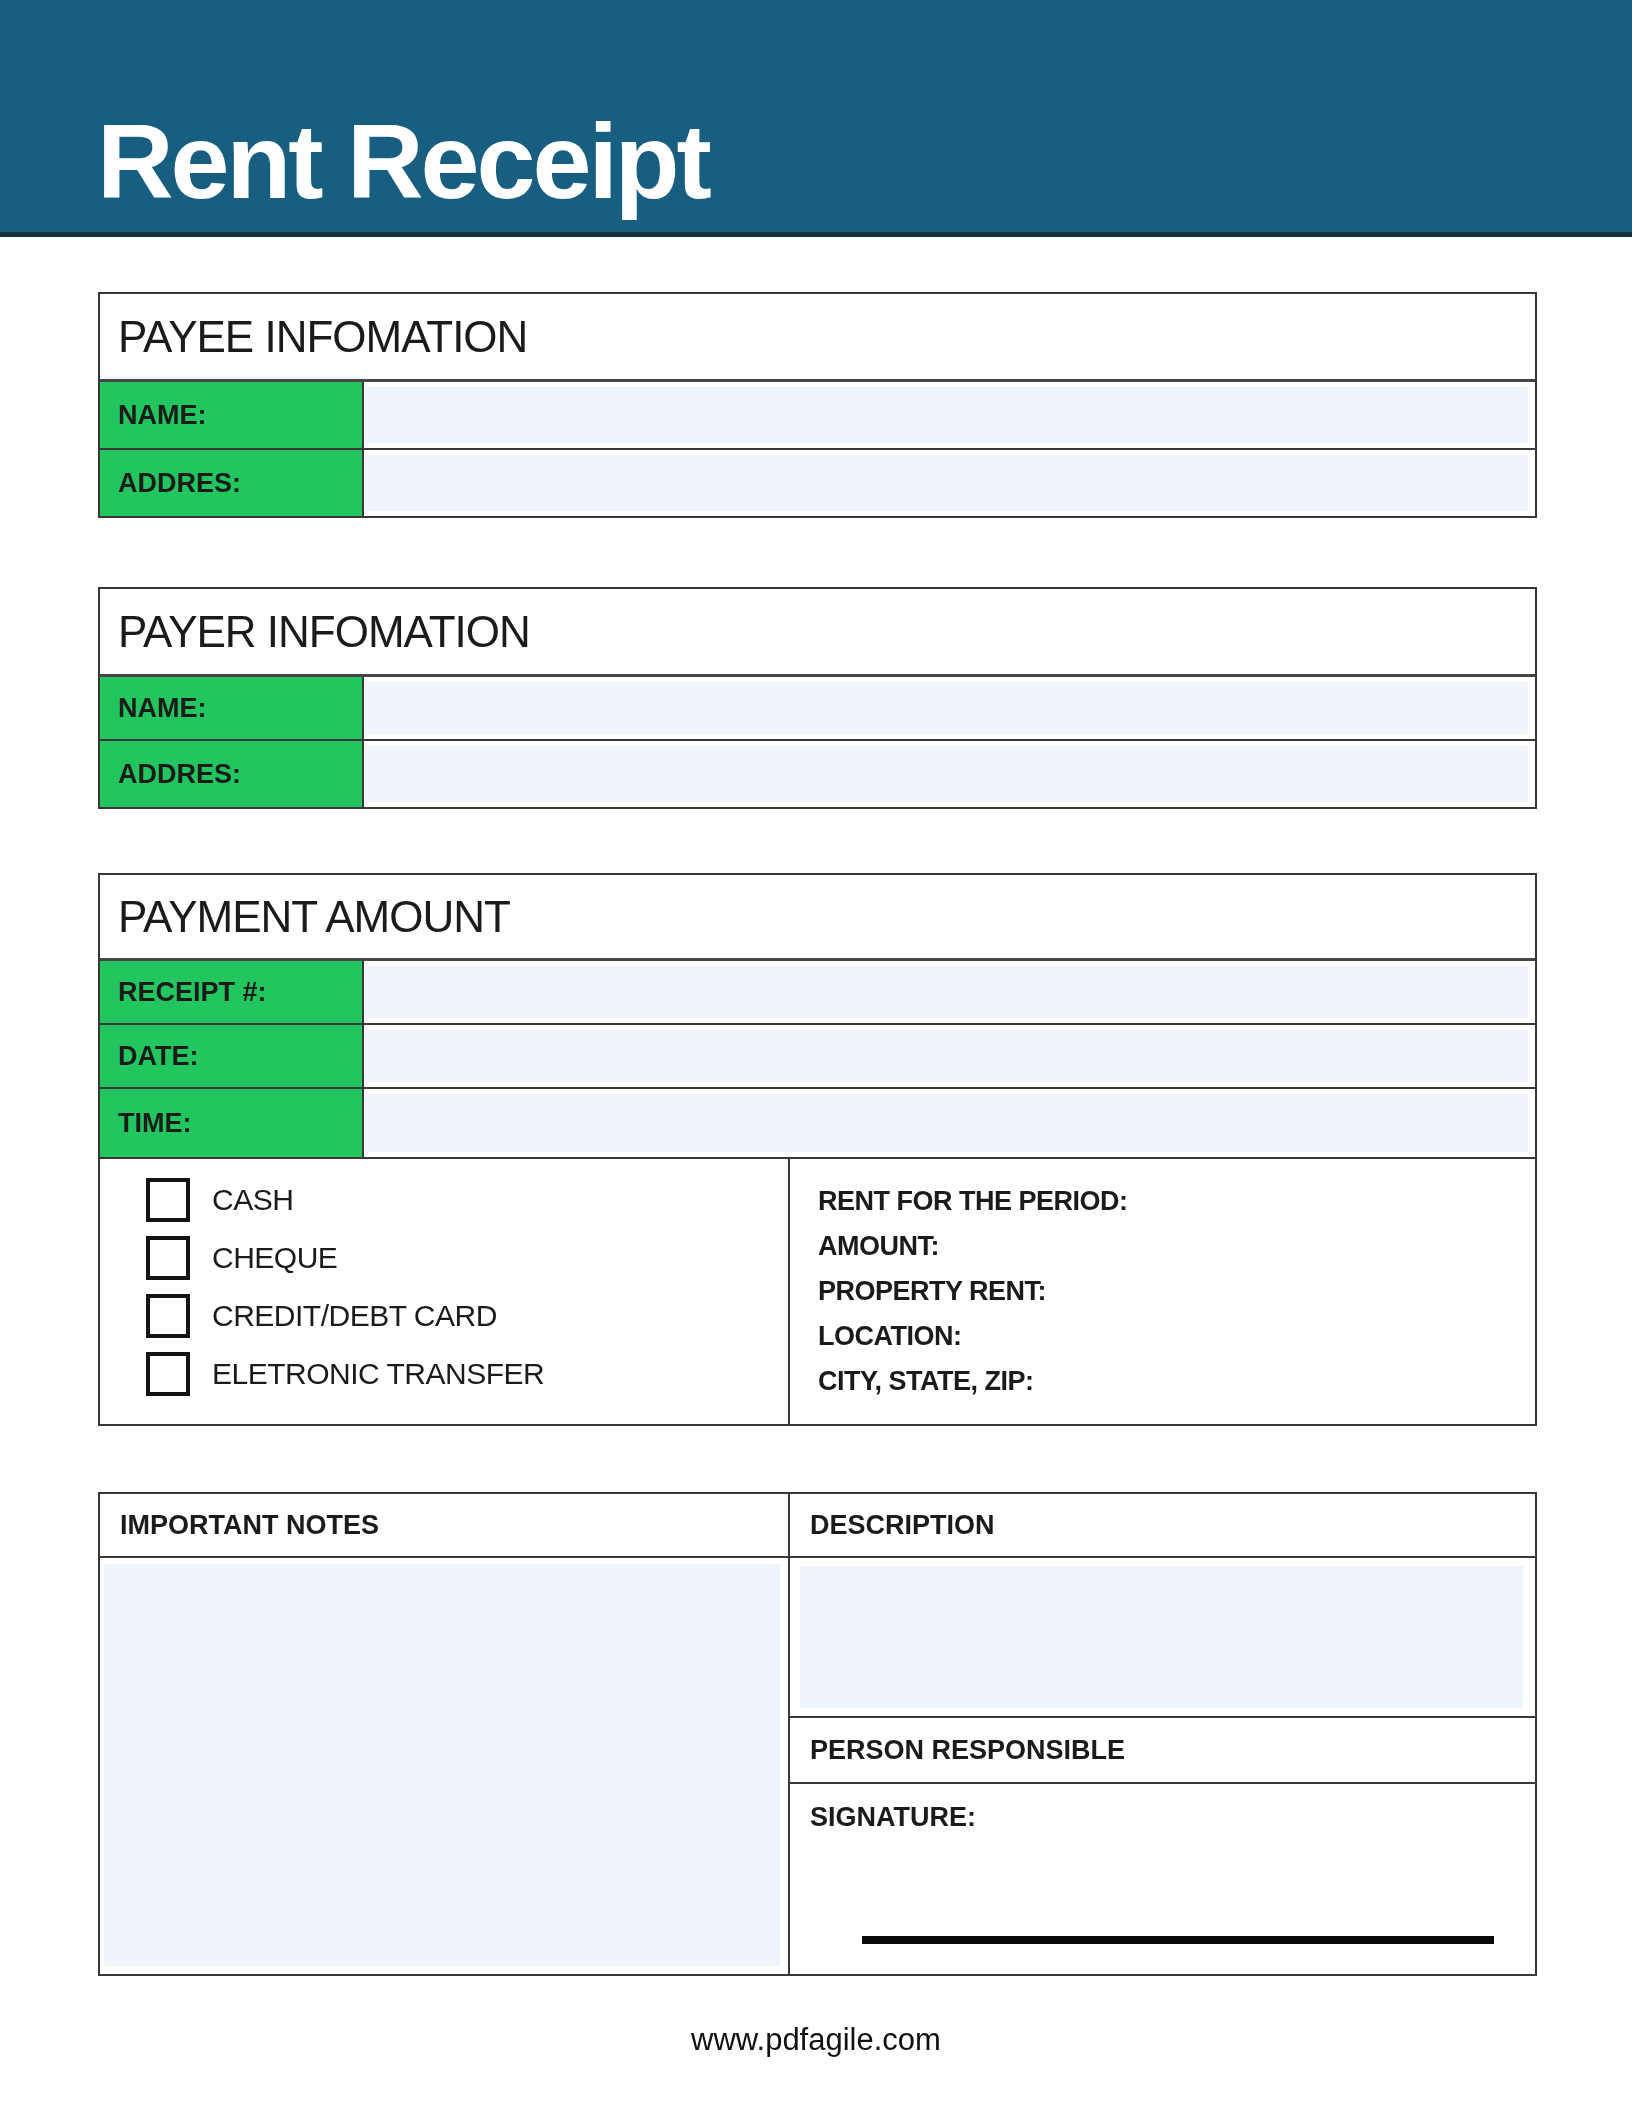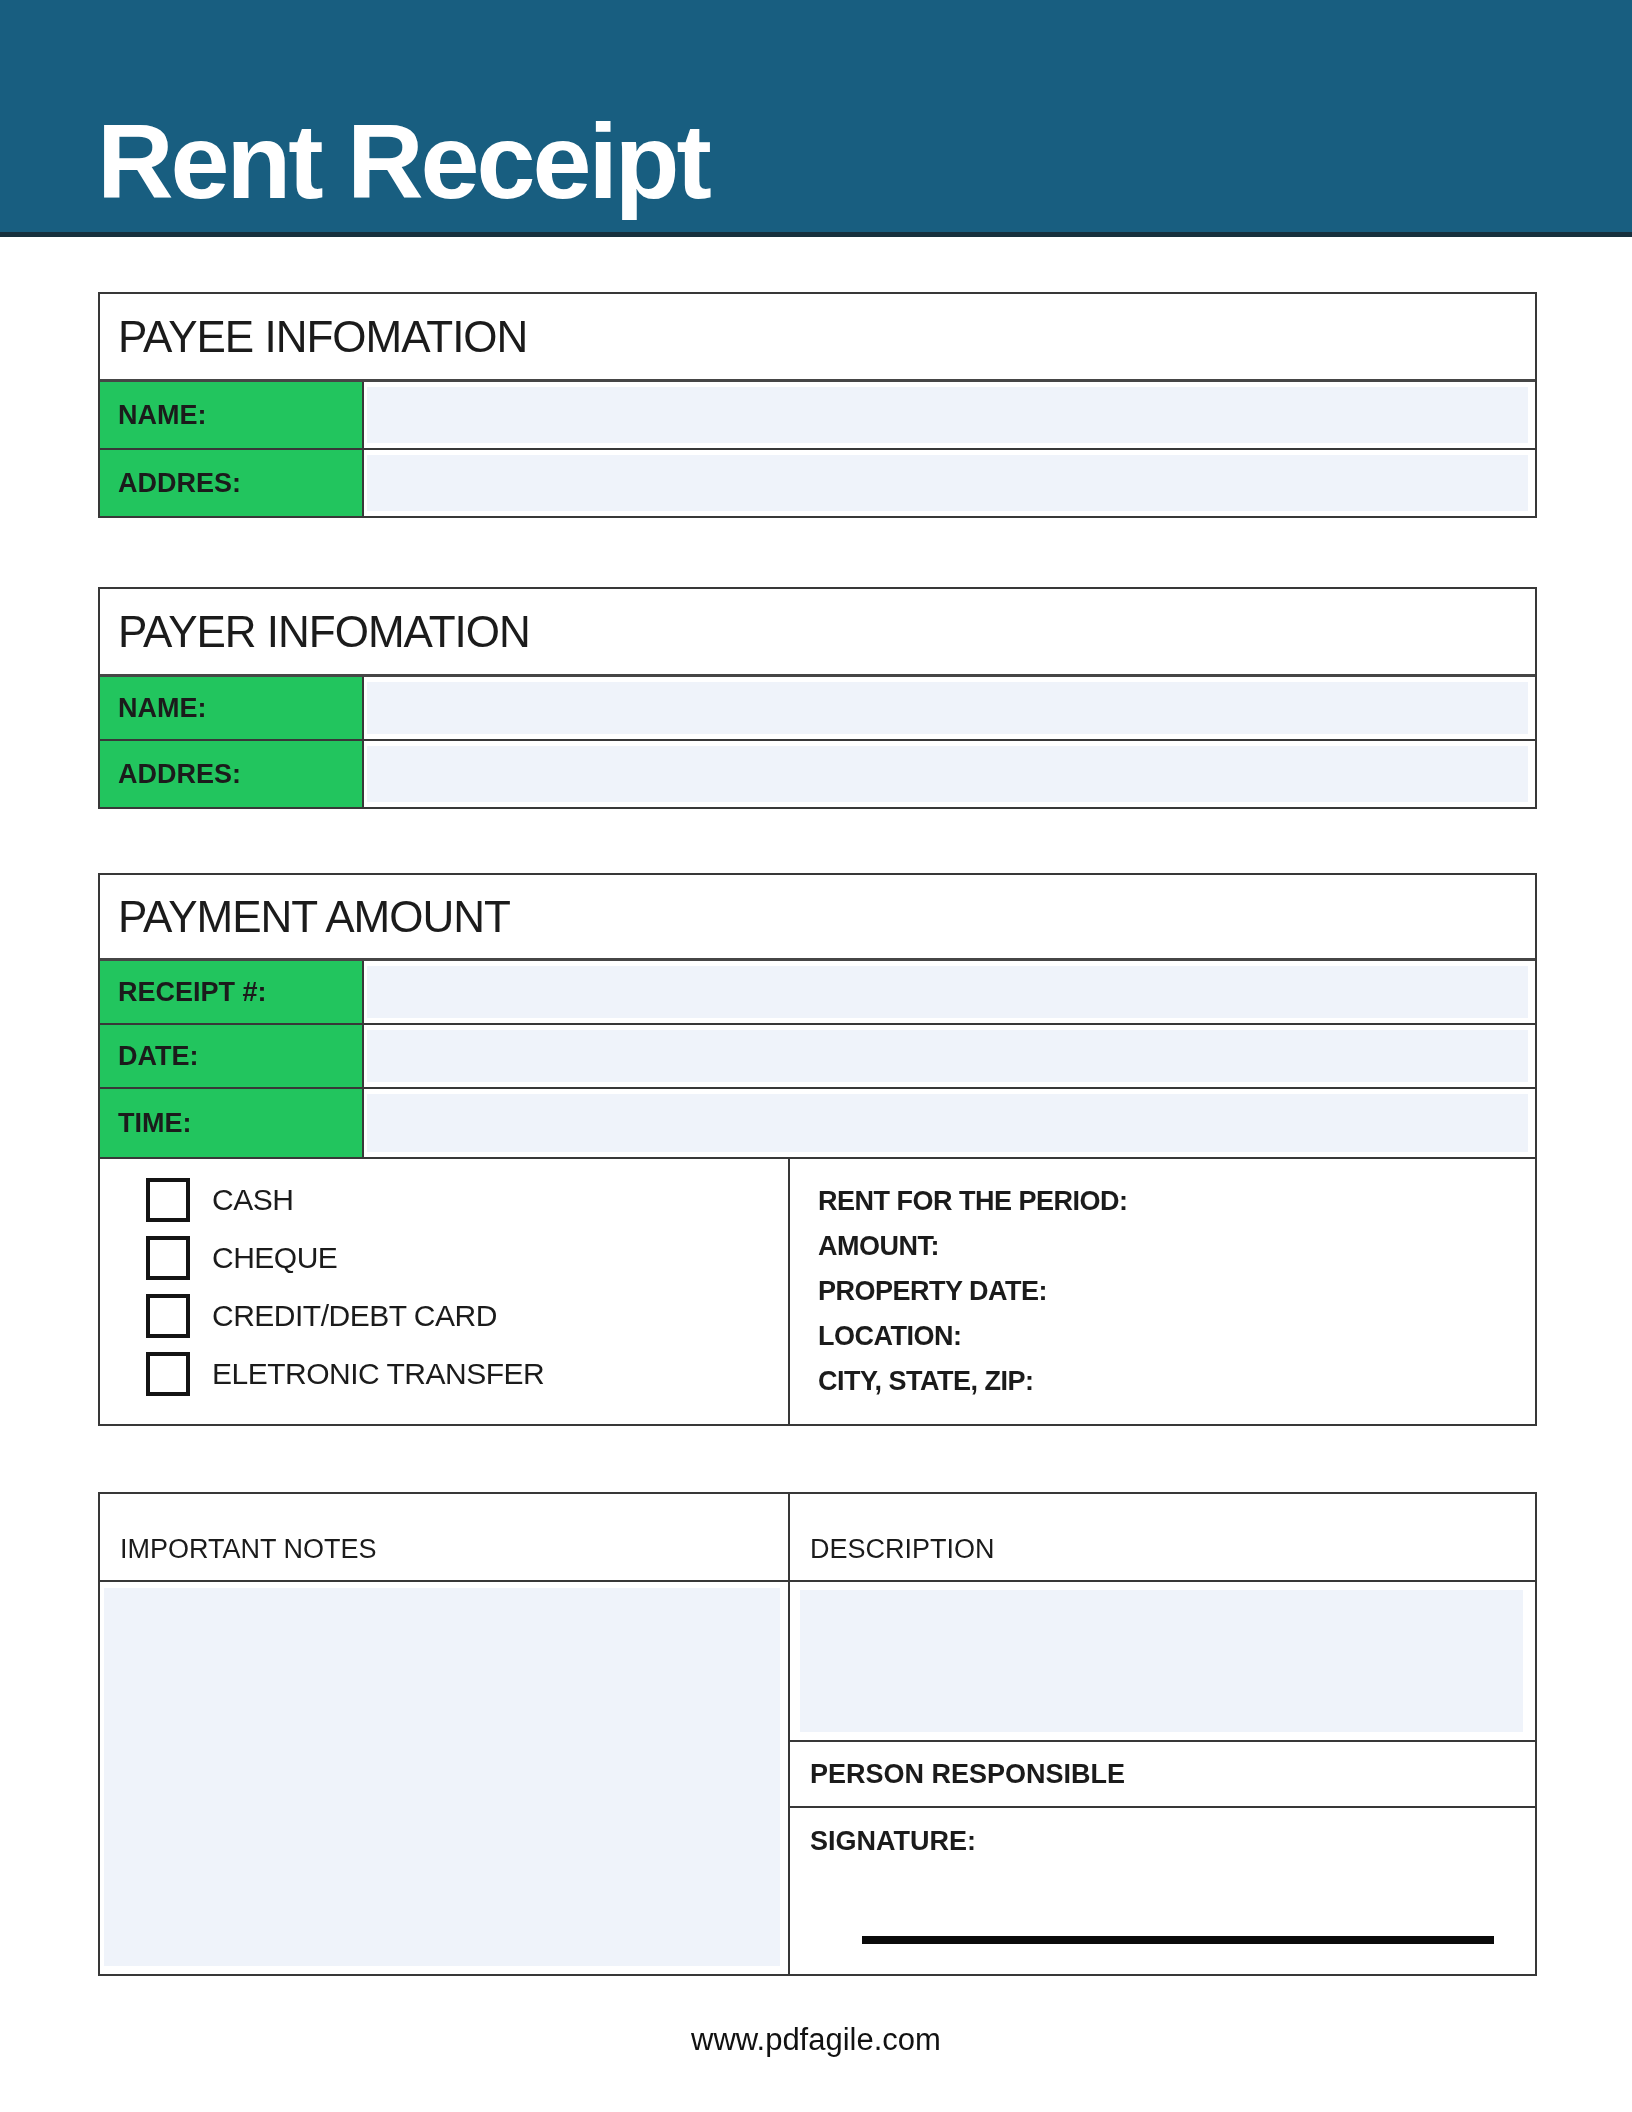--- a/index.html
+++ b/index.html
@@ -86,23 +86,22 @@
   .bcol-left {
     flex:0 0 690px;
     border-right:2px solid #383838;
     display:flex; flex-direction:column;
   }
   .bcol-right { flex:1; display:flex; flex-direction:column; }
   .bhead {
     height:64px; flex:0 0 64px;
     display:flex; align-items:center;
     padding-left:20px;
-    font-weight:normal; font-size:27px;
+    font-weight:bold; font-size:27px;
     border-bottom:2px solid #383838;
-    margin-top:24px;
   }
   .notes-fill {
     flex:1;
     background:#eff3fa;
     margin:6px 8px 8px 4px;
   }
   .desc-zone { height:160px; flex:0 0 160px; border-bottom:2px solid #383838; display:flex; }
   .desc-fill { flex:1; background:#eff3fa; margin:8px 12px 8px 10px; }
   .person-row {
     height:66px; flex:0 0 66px;
@@ -208,21 +207,21 @@
           <div class="method-label">CREDIT/DEBT CARD</div>
         </div>
         <div class="method-row">
           <div class="checkbox"></div>
           <div class="method-label">ELETRONIC TRANSFER</div>
         </div>
       </div>
       <div class="details-col">
         <div>RENT FOR THE PERIOD:</div>
         <div>AMOUNT:</div>
-        <div>PROPERTY DATE:</div>
+        <div>PROPERTY RENT:</div>
         <div>LOCATION:</div>
         <div>CITY, STATE, ZIP:</div>
       </div>
     </div>
   </div>
 
   <div class="gap66"></div>
   <div class="tbl bottom-tbl">
     <div class="bcol-left">
       <div class="bhead">IMPORTANT NOTES</div>

